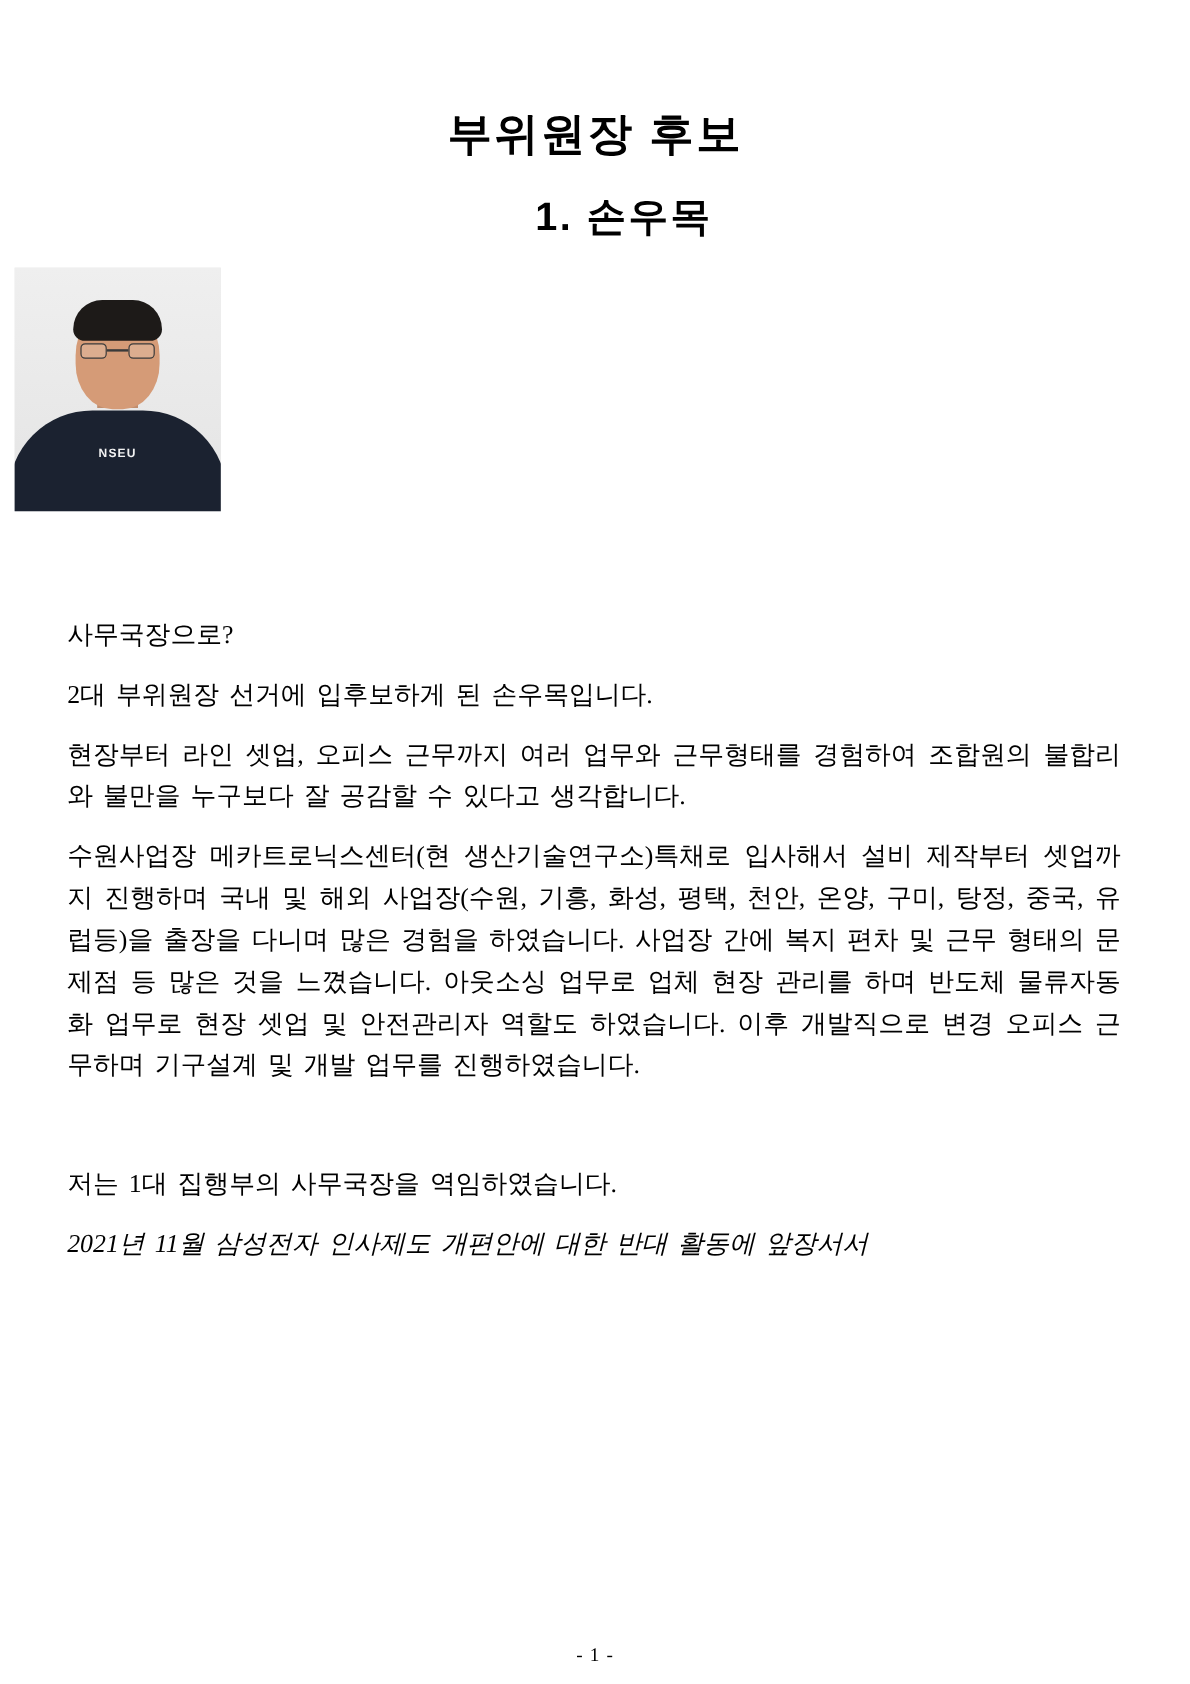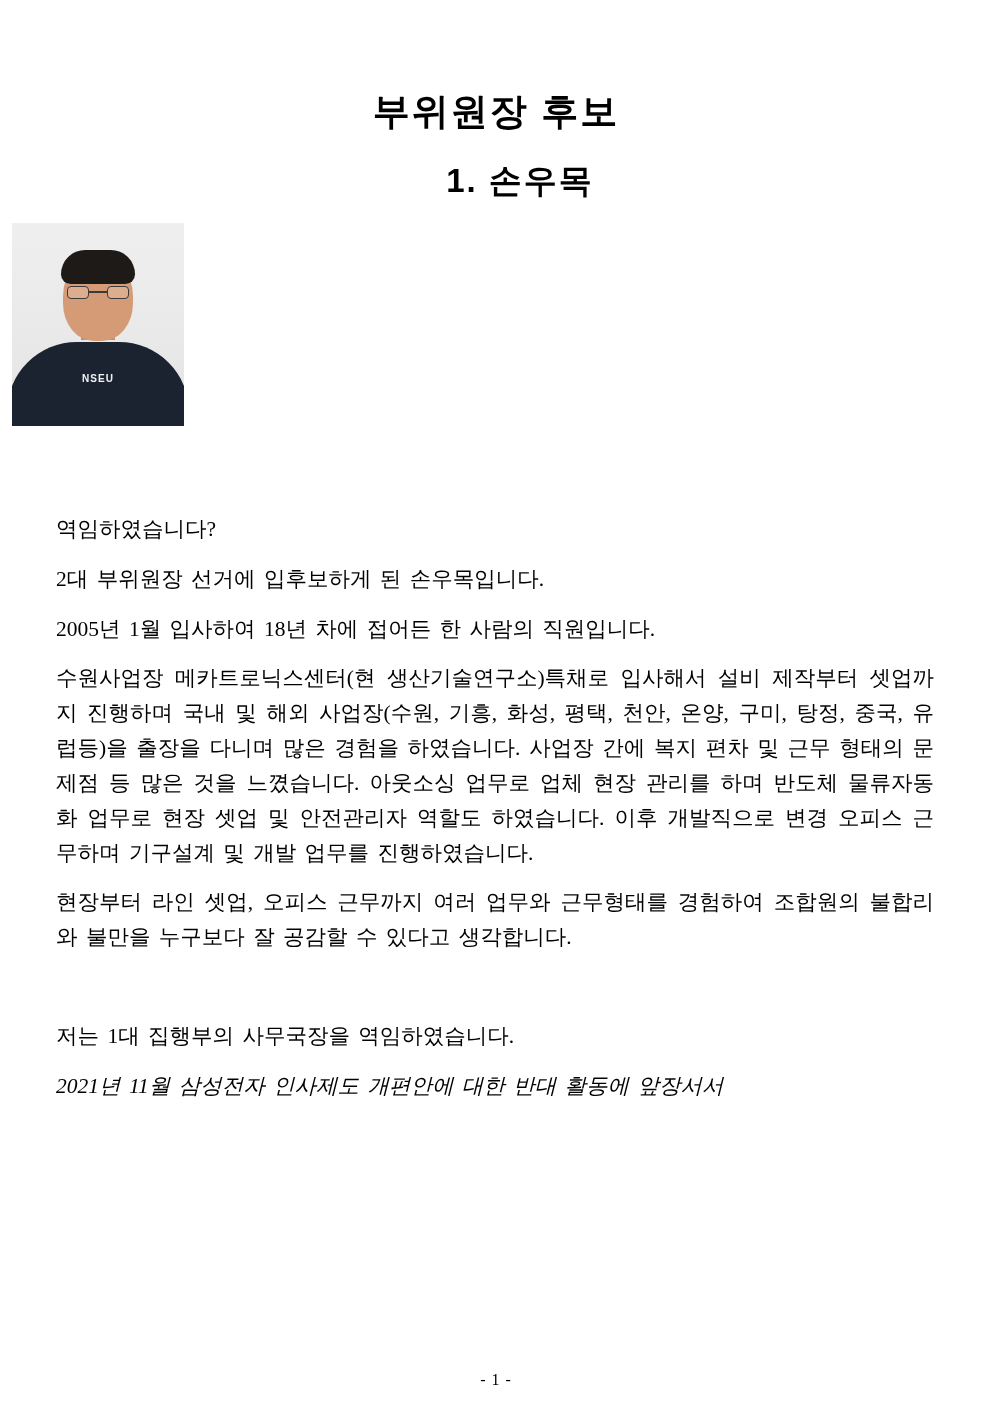--- a/index.html
+++ b/index.html
@@ -187,24 +187,23 @@
       <div class="head"></div>
       <div class="hair"></div>
       <div class="glasses">
           <div class="bridge"></div>
         </div>
       <div class="logo">NSEU</div>
     </div>
   </div>
 
   <div class="body-text">
-    <p class="first">역임하였습니다?</p>
+    <p class="first">사무국장으로?</p>
     <p>2대 부위원장 선거에 입후보하게 된 손우목입니다.</p>
-    <p>2005년 1월 입사하여 18년 차에 접어든 한 사람의 직원입니다.</p>
+    <p>현장부터 라인 셋업, 오피스 근무까지 여러 업무와 근무형태를 경험하여 조합원의 불합리와 불만을 누구보다 잘 공감할 수 있다고 생각합니다.</p>
     <p>수원사업장 메카트로닉스센터(현 생산기술연구소)특채로 입사해서 설비 제작부터 셋업까지 진행하며 국내 및 해외 사업장(수원, 기흥, 화성, 평택, 천안, 온양, 구미, 탕정, 중국, 유럽등)을 출장을 다니며 많은 경험을 하였습니다. 사업장 간에 복지 편차 및 근무 형태의 문제점 등 많은 것을 느꼈습니다. 아웃소싱 업무로 업체 현장 관리를 하며 반도체 물류자동화 업무로 현장 셋업 및 안전관리자 역할도 하였습니다. 이후 개발직으로 변경 오피스 근무하며 기구설계 및 개발 업무를 진행하였습니다.</p>
-    <p>현장부터 라인 셋업, 오피스 근무까지 여러 업무와 근무형태를 경험하여 조합원의 불합리와 불만을 누구보다 잘 공감할 수 있다고 생각합니다.</p>
     <p class="gap-before">저는 1대 집행부의 사무국장을 역임하였습니다.</p>
     <p class="tight">2021년 11월 삼성전자 인사제도 개편안에 대한 반대 활동에 앞장서서</p>
   </div>
 
   <div class="page-number">- 1 -</div>
 
 </div>
 
 </body></html>

